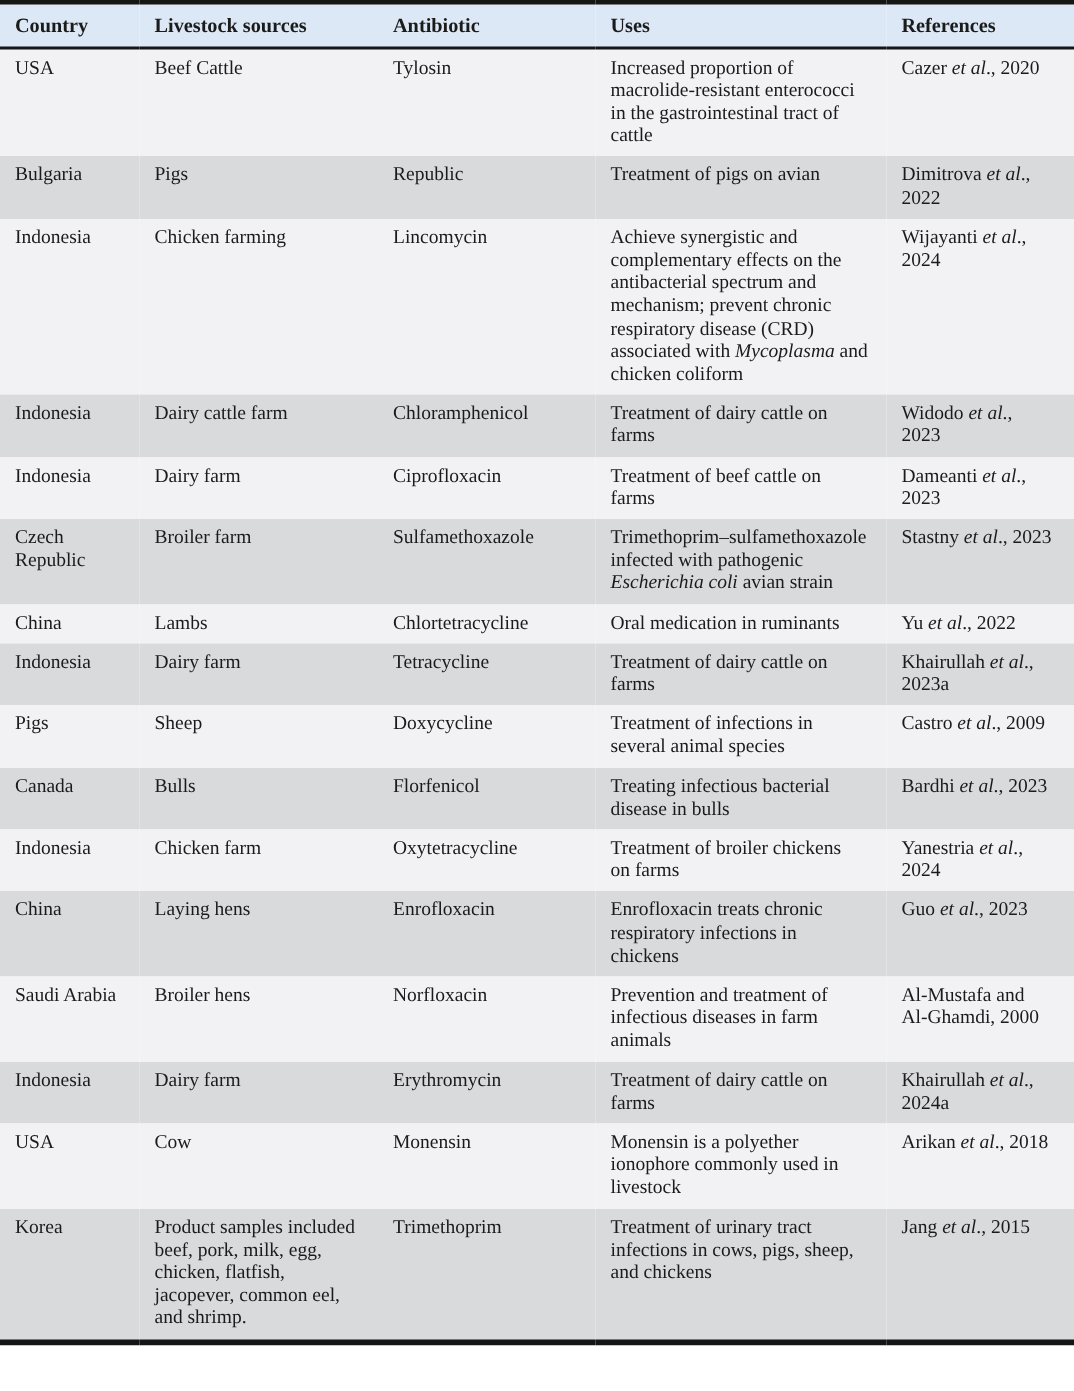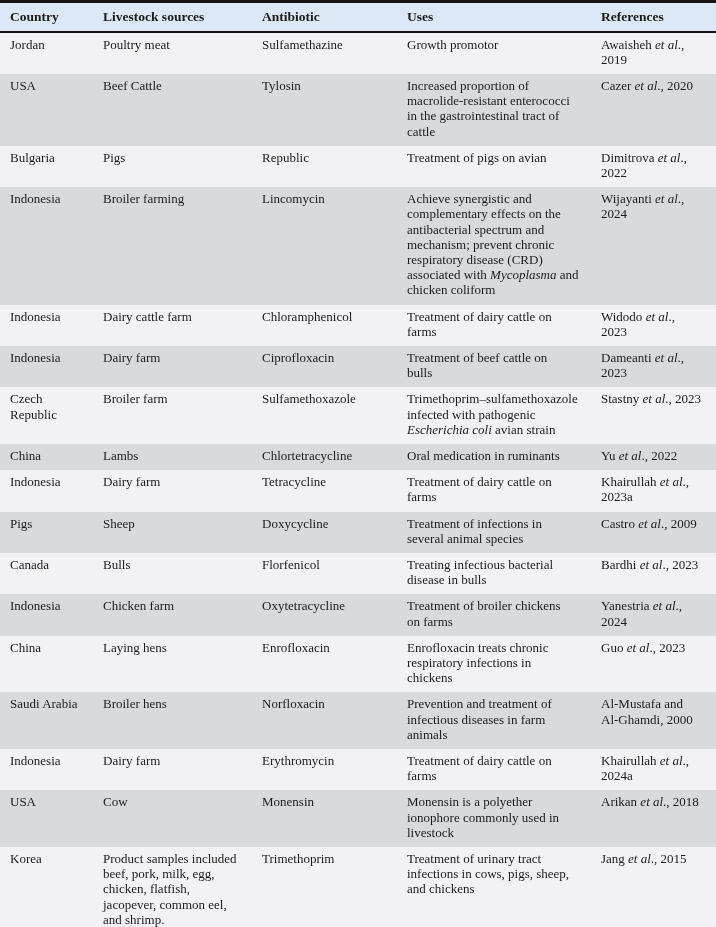--- a/index.html
+++ b/index.html
@@ -53,48 +53,40 @@
     <tr>
       <th>Country</th>
       <th>Livestock sources</th>
       <th>Antibiotic</th>
       <th>Uses</th>
       <th>References</th>
     </tr>
   </thead>
   <tbody>
     <tr>
-      <td>Jordan</td>
-      <td>Poultry meat</td>
-      <td>Sulfamethazine</td>
-      <td>Growth promotor</td>
-      <td>Awaisheh <i>et al</i>.,
-2019</td>
-    </tr>
-    <tr>
       <td>USA</td>
       <td>Beef Cattle</td>
       <td>Tylosin</td>
       <td>Increased proportion of
 macrolide-resistant enterococci
 in the gastrointestinal tract of
 cattle</td>
       <td>Cazer <i>et al</i>., 2020</td>
     </tr>
     <tr>
       <td>Bulgaria</td>
       <td>Pigs</td>
       <td>Republic</td>
       <td>Treatment of pigs on avian</td>
       <td>Dimitrova <i>et al</i>.,
 2022</td>
     </tr>
     <tr>
       <td>Indonesia</td>
-      <td>Broiler farming</td>
+      <td>Chicken farming</td>
       <td>Lincomycin</td>
       <td>Achieve synergistic and
 complementary effects on the
 antibacterial spectrum and
 mechanism; prevent chronic
 respiratory disease (CRD)
 associated with <i>Mycoplasma</i> and
 chicken coliform</td>
       <td>Wijayanti <i>et al</i>.,
 2024</td>
@@ -106,21 +98,21 @@
       <td>Treatment of dairy cattle on
 farms</td>
       <td>Widodo <i>et al</i>.,
 2023</td>
     </tr>
     <tr>
       <td>Indonesia</td>
       <td>Dairy farm</td>
       <td>Ciprofloxacin</td>
       <td>Treatment of beef cattle on
-bulls</td>
+farms</td>
       <td>Dameanti <i>et al</i>.,
 2023</td>
     </tr>
     <tr>
       <td>Czech
 Republic</td>
       <td>Broiler farm</td>
       <td>Sulfamethoxazole</td>
       <td>Trimethoprim–sulfamethoxazole
 infected with pathogenic

